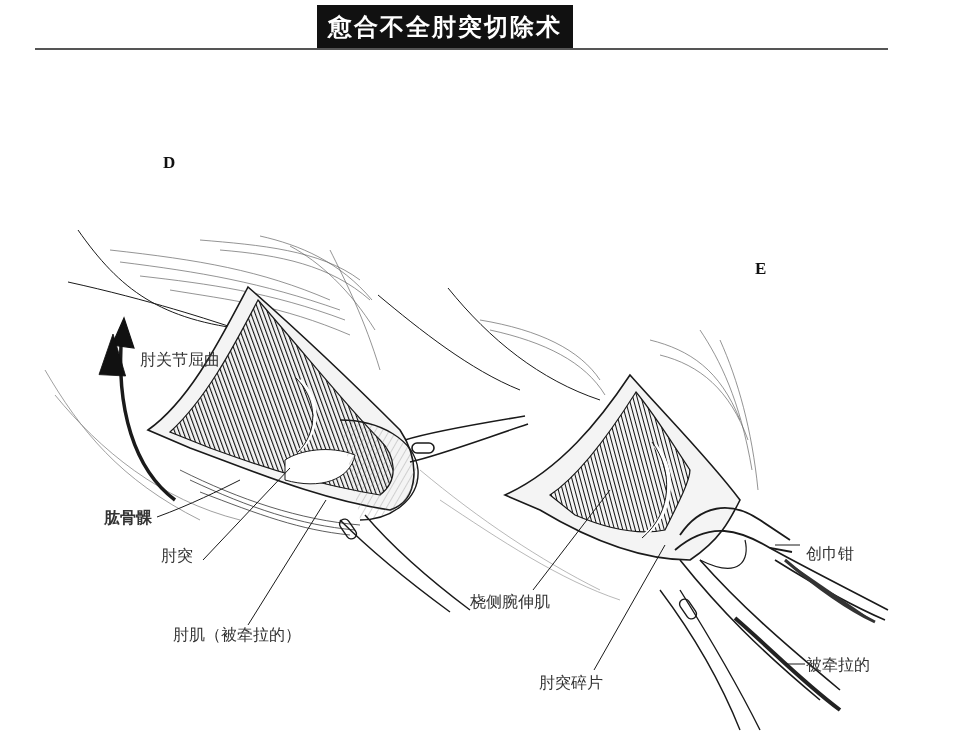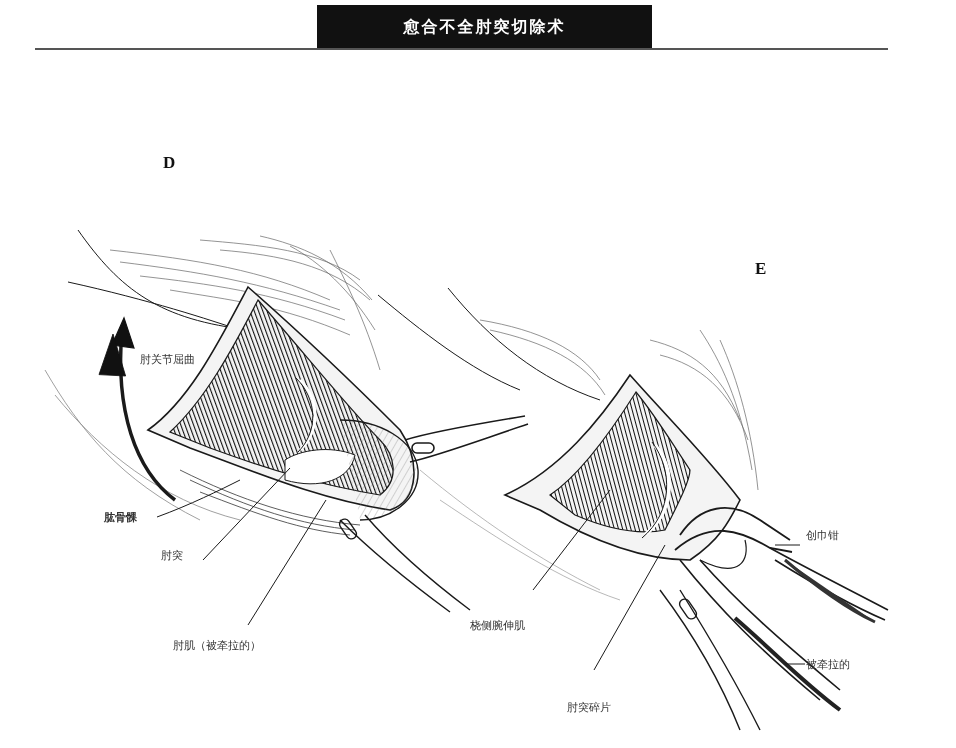--- a/index.html
+++ b/index.html
@@ -1,25 +1,25 @@
 <!DOCTYPE html>
 <html><head>
 <meta charset="utf-8">
 <style>
   html, body { margin:0; padding:0; background:#ffffff; }
   body { width:956px; height:748px; position:relative; overflow:hidden;
          font-family:"DejaVu Sans", "Liberation Sans", sans-serif; color:#222; }
-  .title-box { position:absolute; left:317px; top:5px; width:335px; height:44px;
+  .title-box { position:absolute; left:317px; top:5px; width:256px; height:44px;
                background:#111; color:#fff; display:flex; align-items:center; justify-content:center;
-               font-family:"DejaVu Serif", "Liberation Serif", serif; font-weight:bold; font-size:16px;
+               font-family:"DejaVu Serif", "Liberation Serif", serif; font-weight:bold; font-size:24px;
                letter-spacing:2px; }
   .rule { position:absolute; left:35px; top:48px; width:853px; height:2px; background:#555; }
   .panel-letter { position:absolute; font-family:"Liberation Serif", "DejaVu Serif", serif;
                   font-weight:bold; font-size:17px; color:#111; }
-  .label { position:absolute; font-size:11px; color:#333; white-space:nowrap; line-height:16px; }
+  .label { position:absolute; font-size:16px; color:#333; white-space:nowrap; line-height:16px; }
   svg.art { position:absolute; left:0; top:0; }
 </style>
 </head>
 <body>
 
 <div class="title-box">
   <span>愈合不全肘突切除术</span>
 </div>
 <div class="rule"></div>
 
@@ -131,18 +131,18 @@
     <path d="M785 664 L805 664" stroke-width="1"></path>
   </g>
 </svg>
 
 <div class="panel-letter" style="left:163px; top:153px;">D</div>
 <div class="panel-letter" style="left:755px; top:259px;">E</div>
 
 <div class="label" style="left:140px; top:352px;">肘关节屈曲</div>
 <div class="label" style="left:104px; top:510px;font-weight:bold;">肱骨髁</div>
 <div class="label" style="left:161px; top:548px;">肘突</div>
-<div class="label" style="left:173px; top:627px;margin-top:11px;">肘肌（被牵拉的）</div>
+<div class="label" style="left:173px; top:627px;">肘肌（被牵拉的）</div>
 
-<div class="label" style="left:806px; top:528px;">创巾钳</div>
-<div class="label" style="left:470px; top:594px;margin-top:24px;">桡侧腕伸肌</div>
+<div class="label" style="left:806px; top:546px;">创巾钳</div>
+<div class="label" style="left:470px; top:594px;">桡侧腕伸肌</div>
 <div class="label" style="left:806px; top:657px;">被牵拉的</div>
-<div class="label" style="left:539px; top:700px;margin-left:28px;">肘突碎片</div>
+<div class="label" style="left:539px; top:675px;">肘突碎片</div>
 
 </body></html>

